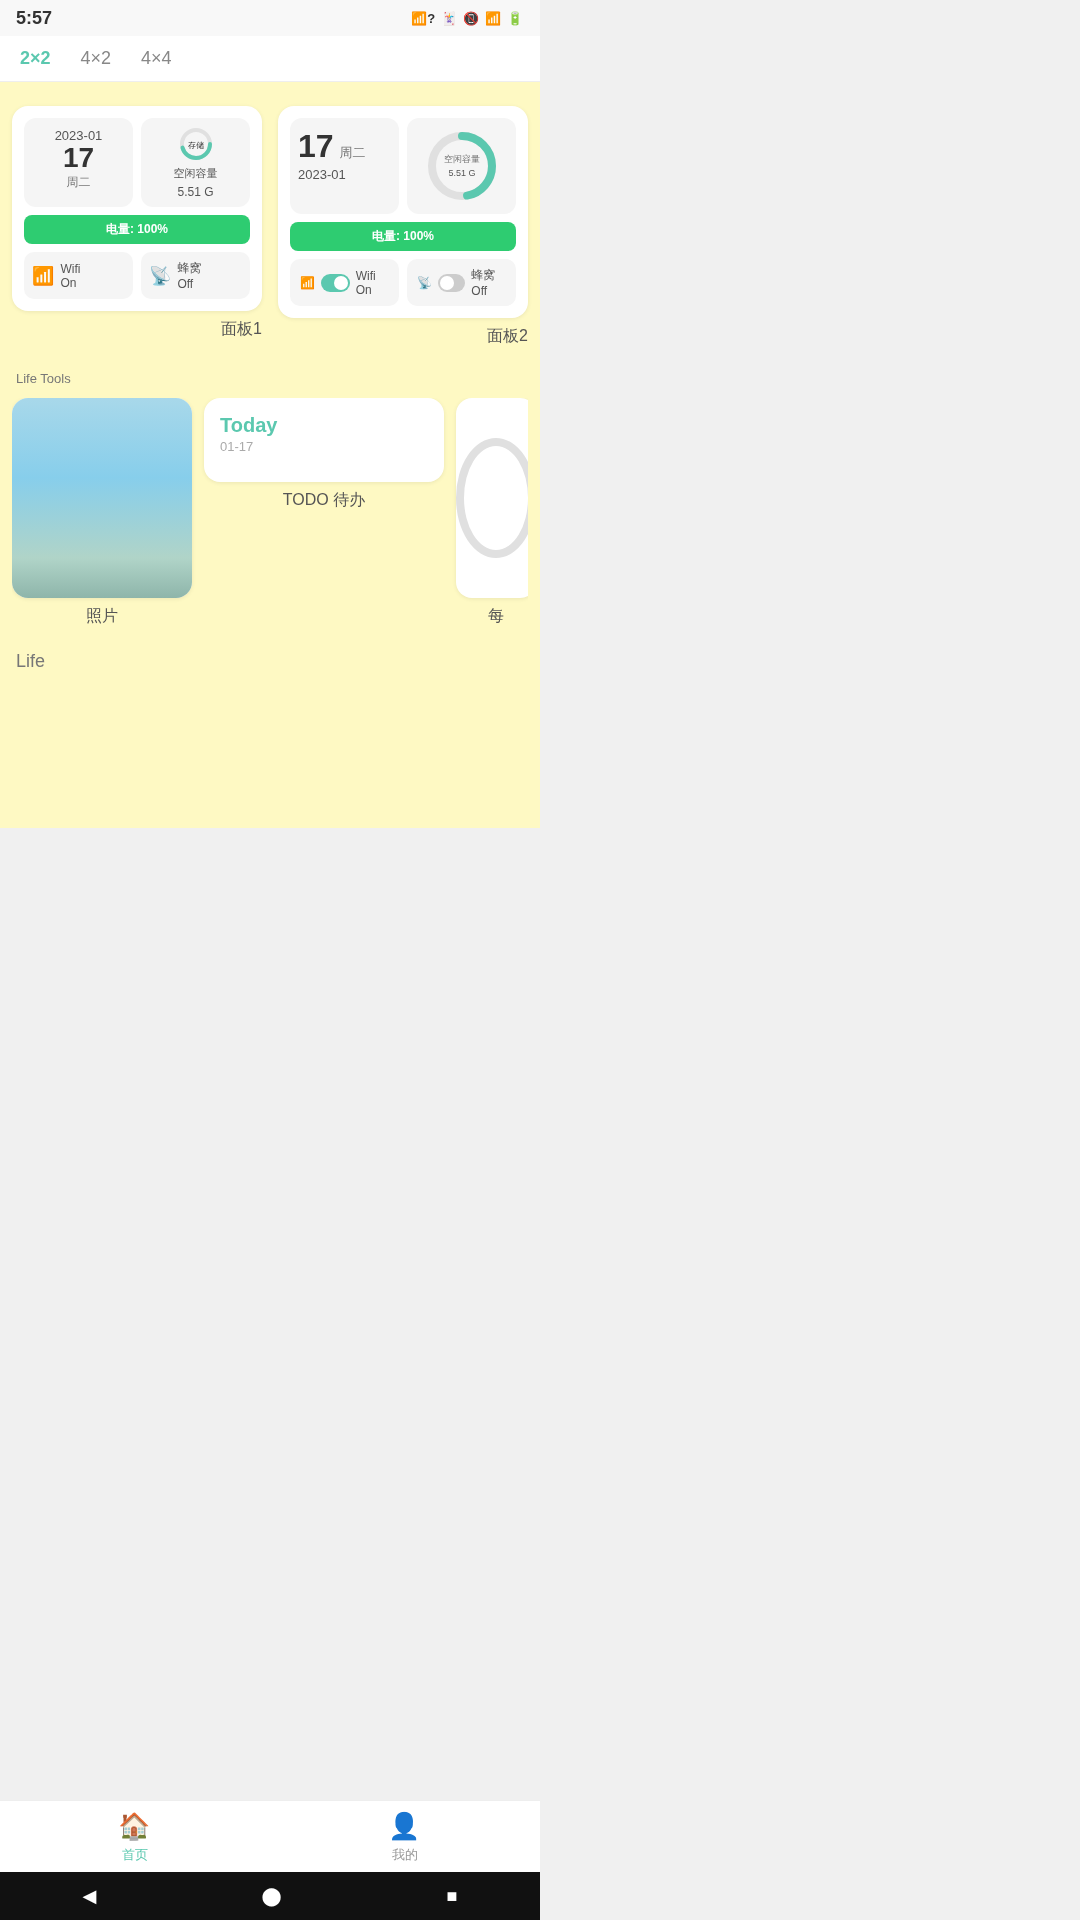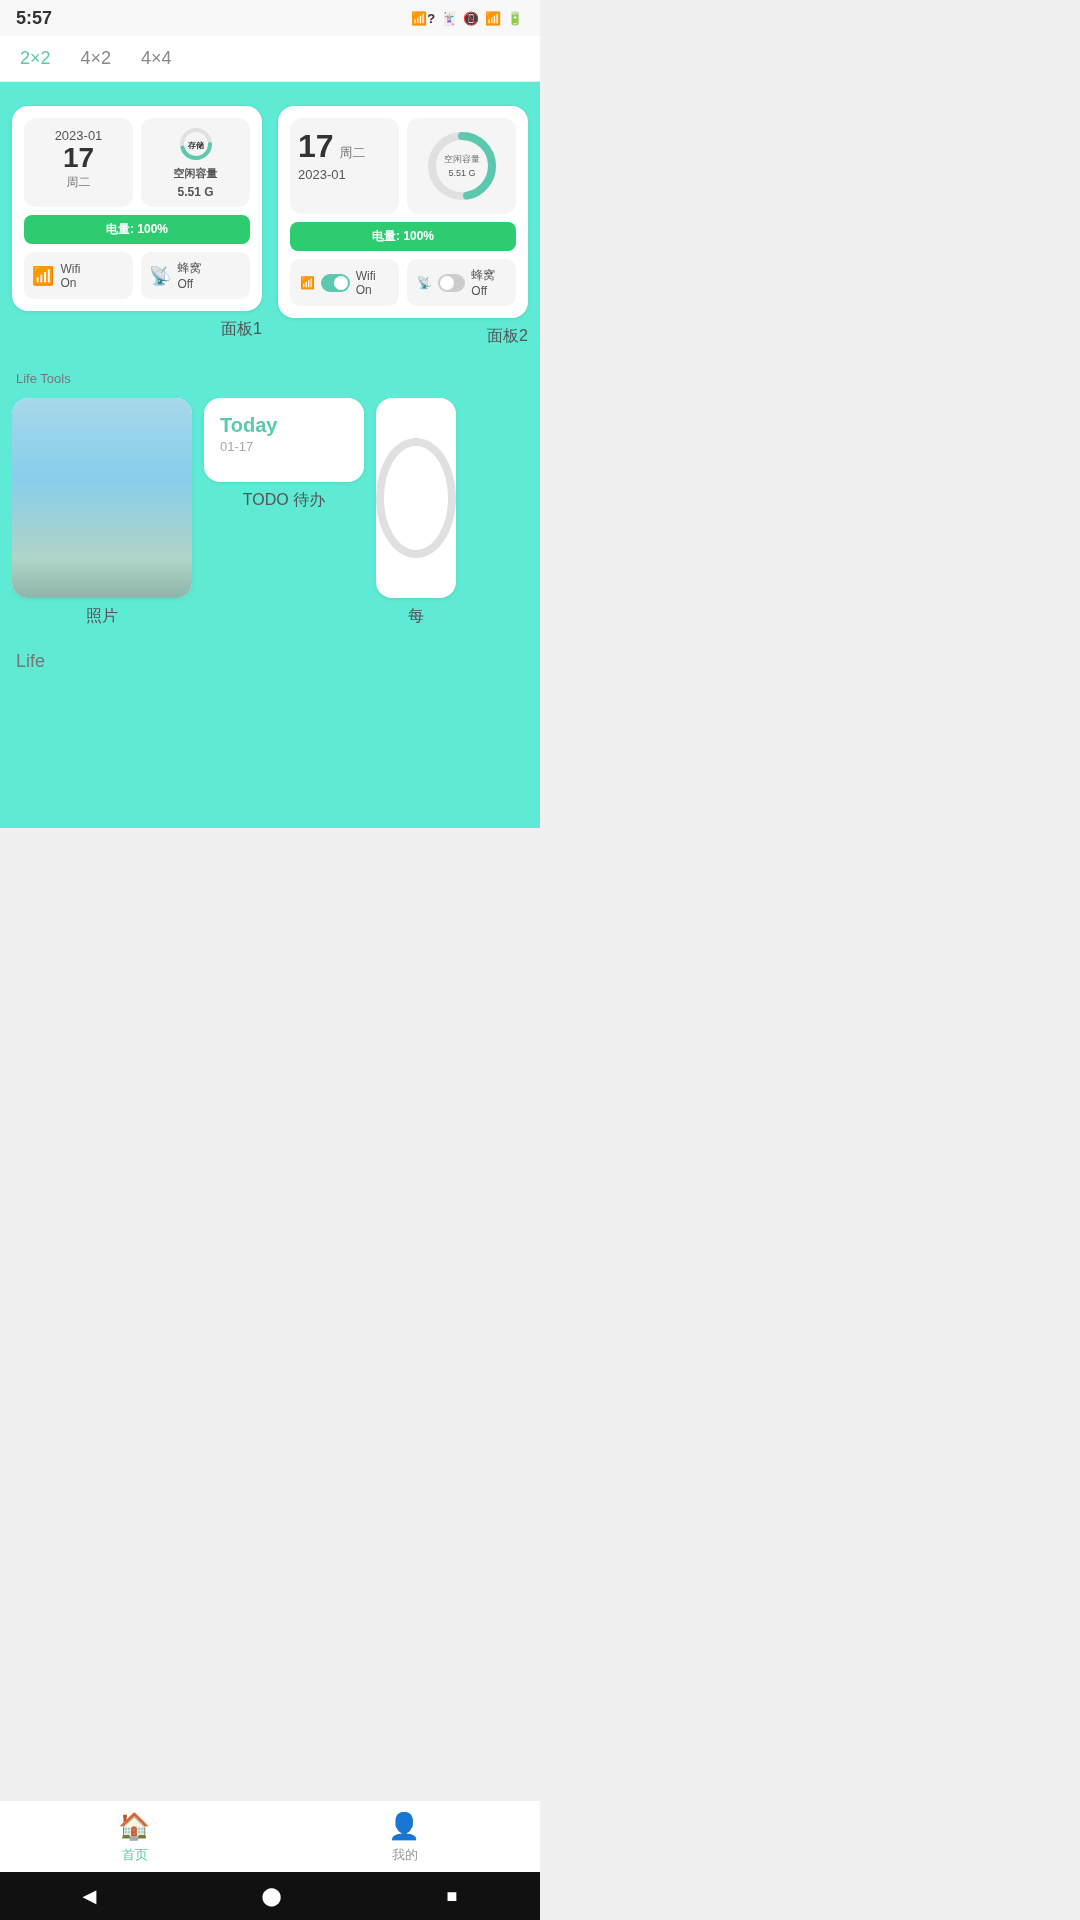--- a/index.html
+++ b/index.html
@@ -37,27 +37,27 @@
       gap: 30px;
       border-bottom: 1px solid #eee;
     }
     .tab-item {
       font-size: 18px;
       color: #888;
       cursor: pointer;
     }
     .tab-item.active {
       color: #5bc8af;
-      font-weight: 400;
+      font-weight: 700;
     }
 
     
     .main-content {
       padding: 24px 12px;
-      background: #5eead4;
+      background: #fef9c3;
     }
 
     
     .panel-grid {
       display: grid;
       grid-template-columns: 1fr 1fr;
       gap: 16px;
       margin-bottom: 24px;
     }
 
@@ -87,21 +87,20 @@
 
     .storage-box {
       background: #f5f5f5;
       border-radius: 12px;
       padding: 8px;
       display: flex;
       flex-direction: column;
       align-items: center;
       justify-content: center;
       gap: 4px;
-      font-weight: bold;
     }
     .storage-icon {
       width: 36px;
       height: 36px;
       position: relative;
     }
     .storage-label { font-size: 11px; color: #555; }
     .storage-value { font-size: 12px; color: #555; }
 
     .battery-bar {
@@ -233,21 +232,21 @@
       width: 180px;
     }
     .photo-placeholder {
       width: 180px;
       height: 200px;
       border-radius: 16px;
       background: linear-gradient(180deg, #a8d8ea 0%, #87ceeb 40%, #b0d4c8 80%, #8eb5aa 100%);
     }
 
     .todo-card {
-      width: 160px;
+      width: 240px;
       padding: 16px;
     }
     .todo-title {
       font-size: 20px;
       font-weight: 700;
       color: #5bc8af;
       margin-bottom: 2px;
     }
     .todo-date {
       font-size: 13px;

